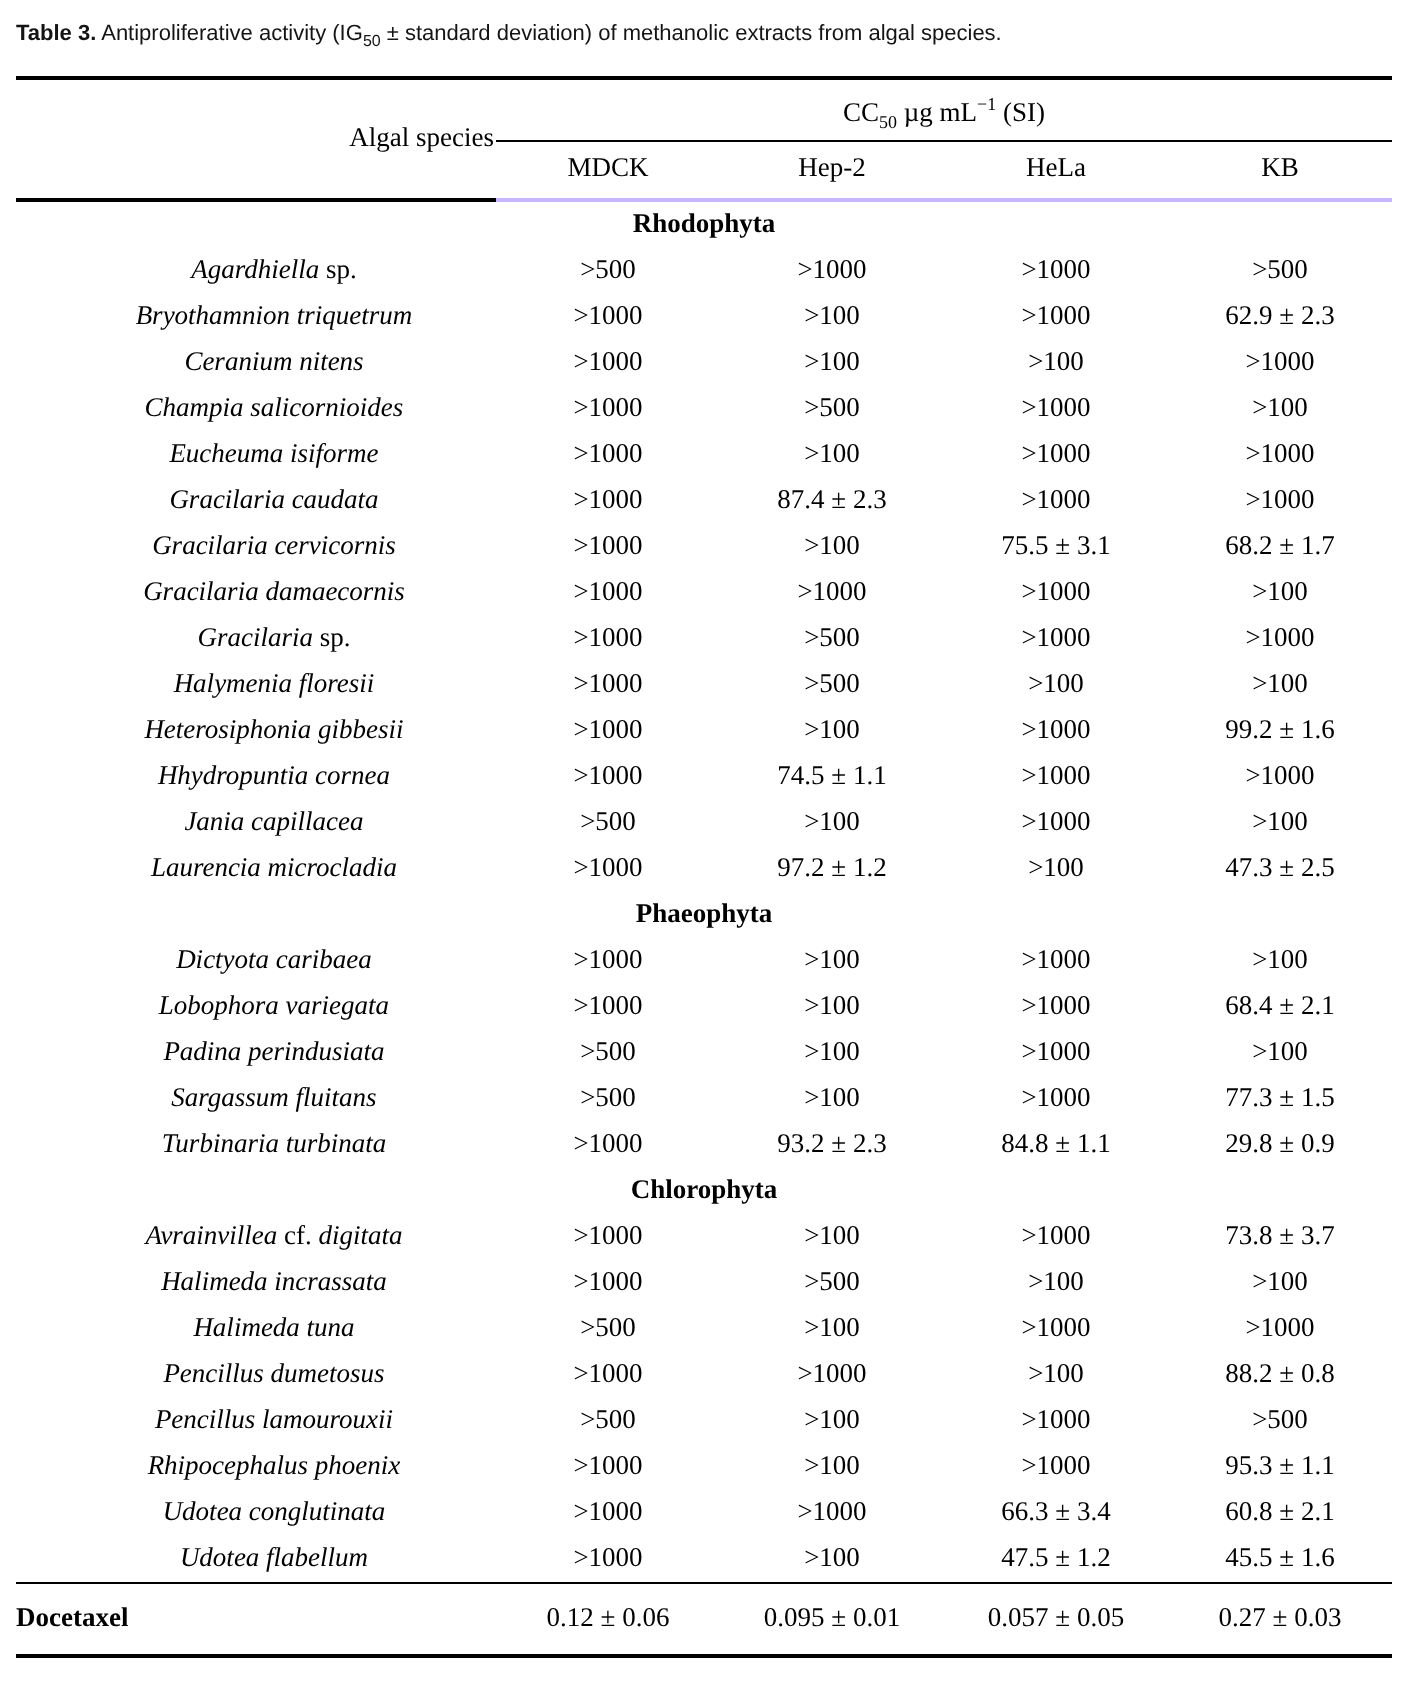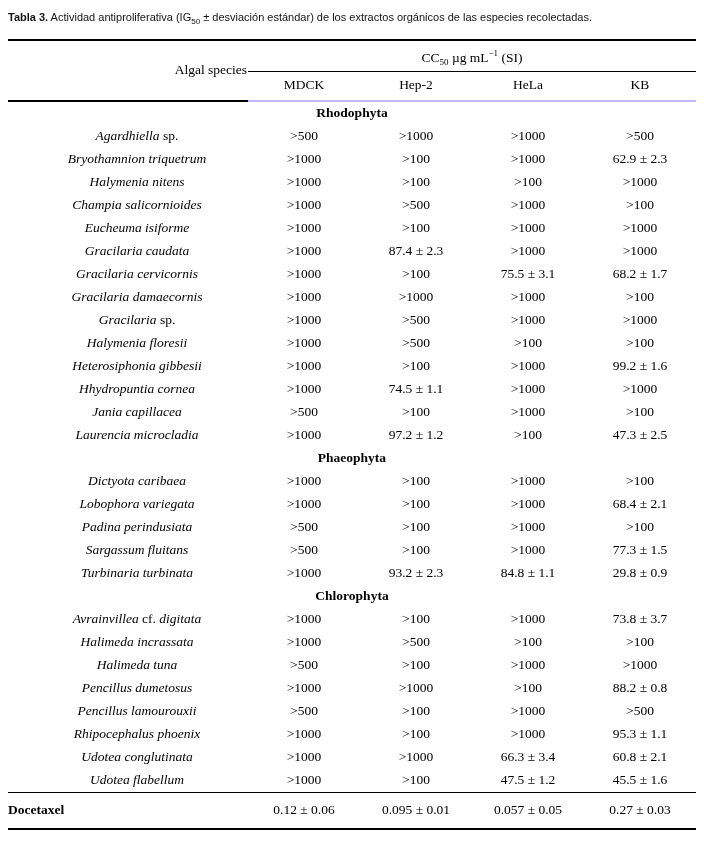--- a/index.html
+++ b/index.html
@@ -42,22 +42,22 @@
   td.species-cell { text-align: center; padding-left: 18px; }
   td.val-cell { text-align: center; }
   tfoot td { border-top: 1px solid #000; padding: 9px 0 10px 0; }
   td.control-cell { font-weight: bold; text-align: left; padding-left: 0; }
 </style>
 </head>
 <body>
 
 <div class="page">
 
-
-  <p class="caption"><b>Tabla 3.</b><span> Actividad antiproliferativa (IG</span><sub>50</sub><span> ± desviación estándar) de los extractos orgánicos de las especies recolectadas.</span></p>
+  <p class="caption"><b>Table 3.</b><span> Antiproliferative activity (IG</span><sub>50</sub><span> ± standard deviation) of methanolic extracts from algal species.</span></p>
+
 
   <table class="results">
     <colgroup>
       <col class="c-species">
       <col class="c-val">
         <col class="c-val">
         <col class="c-val">
         <col class="c-val">
     </colgroup>
     <thead>
@@ -84,21 +84,21 @@
           <td class="val-cell">&gt;500</td>
         </tr>
         <tr>
           <td class="species-cell"><i>Bryothamnion triquetrum</i></td>
           <td class="val-cell">&gt;1000</td>
           <td class="val-cell">&gt;100</td>
           <td class="val-cell">&gt;1000</td>
           <td class="val-cell">62.9 ± 2.3</td>
         </tr>
         <tr>
-          <td class="species-cell"><i>Halymenia nitens</i></td>
+          <td class="species-cell"><i>Ceranium nitens</i></td>
           <td class="val-cell">&gt;1000</td>
           <td class="val-cell">&gt;100</td>
           <td class="val-cell">&gt;100</td>
           <td class="val-cell">&gt;1000</td>
         </tr>
         <tr>
           <td class="species-cell"><i>Champia salicornioides</i></td>
           <td class="val-cell">&gt;1000</td>
           <td class="val-cell">&gt;500</td>
           <td class="val-cell">&gt;1000</td>

